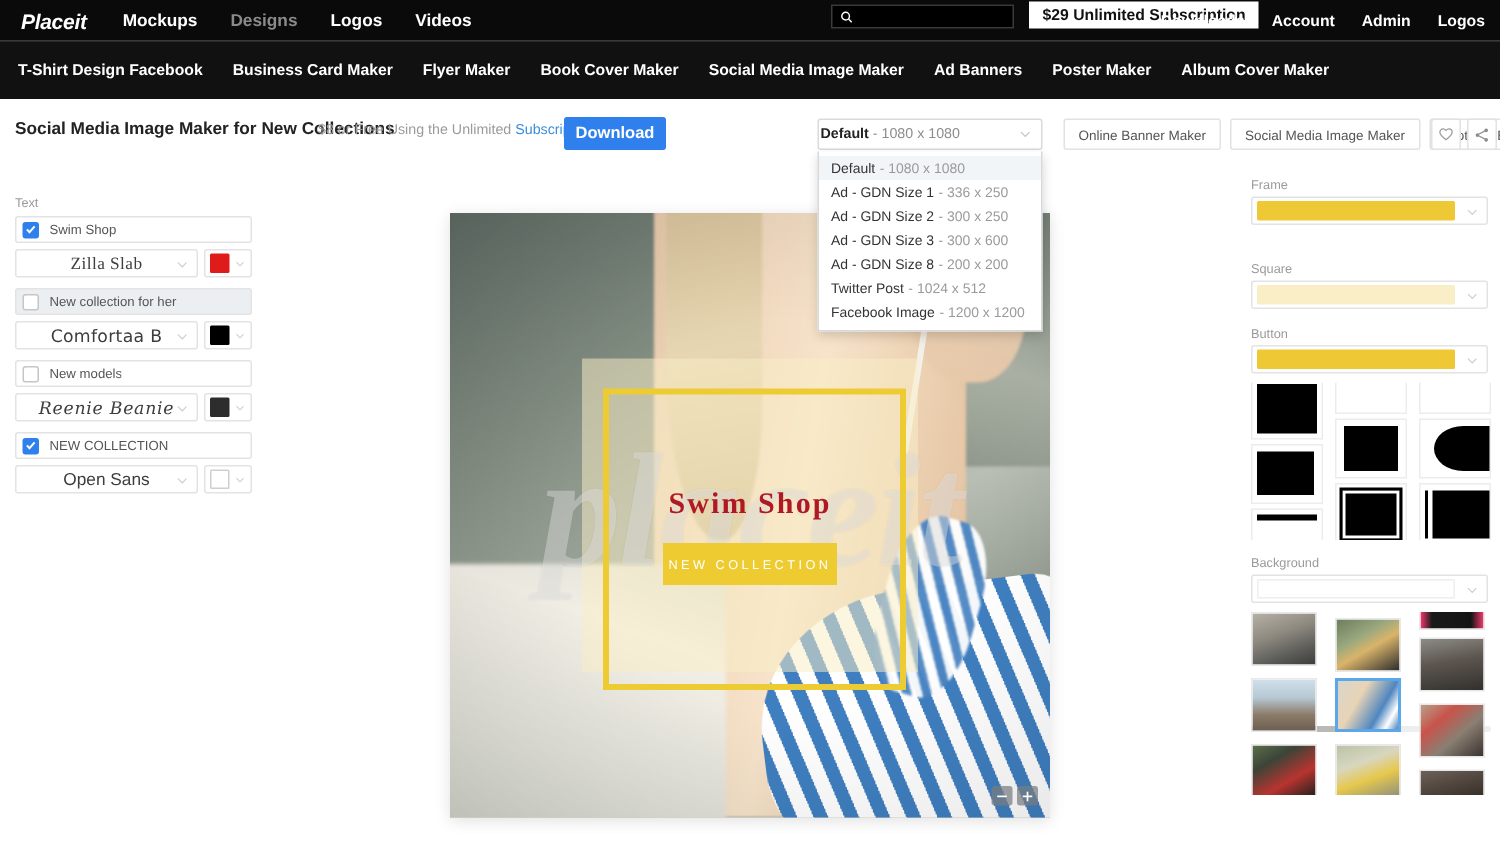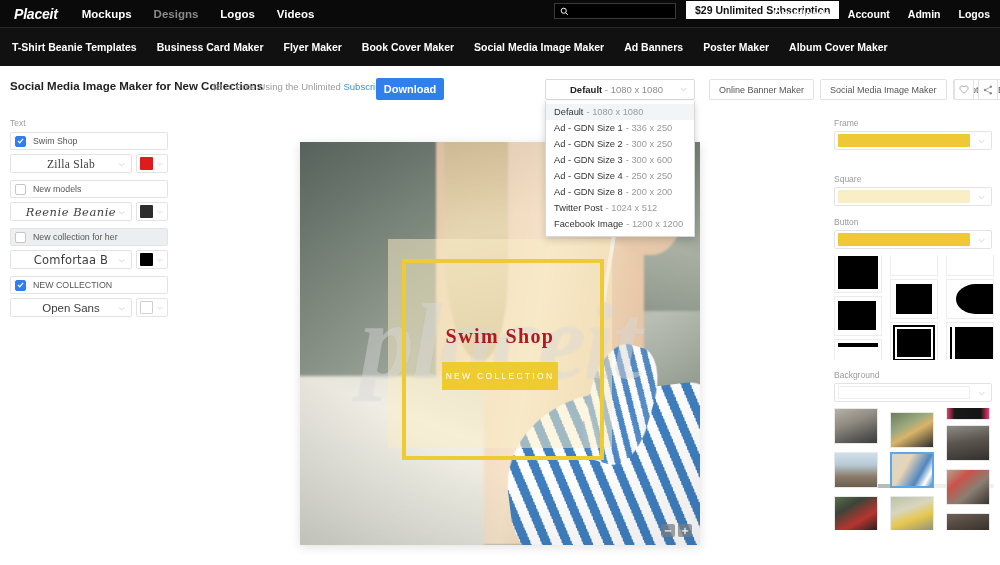--- a/index.html
+++ b/index.html
@@ -58,21 +58,21 @@
   .dl-btn {
     position: absolute; left: 376px; top: 78px; width: 68px; height: 22px;
     background: #2f80ed; color: #fff; font-size: 11px; font-weight: bold;
     display: flex; align-items: center; justify-content: center; cursor: pointer; border-radius: 2px;
   }
 
   
   .size-select {
     position: absolute; left: 545px; top: 79px; width: 150px; height: 21px;
     border: 1px solid #dadada; background: #fff; border-radius: 2px;
-    display: flex; align-items: center; padding-left: 24px; cursor: pointer; z-index: 40;
+    display: flex; align-items: center; padding-left: 1px; cursor: pointer; z-index: 40;
   }
   .size-select .lbl { font-size: 9.5px; color: #333; }
   .size-select .lbl b { font-weight: bold; color: #222; }
   .size-select .lbl span { color: #8d8d8d; }
   .caret { position: absolute; right: 7px; top: 7px; width: 7px; height: 5px; }
 
   .size-menu {
     position: absolute; left: 545px; top: 101px; width: 150px;
     background: #fff; border: 1px solid #d8d8d8; border-top: none;
     box-shadow: 0 3px 7px rgba(0,0,0,.16); z-index: 60; padding: 3px 0 4px 0;
@@ -87,21 +87,21 @@
     font-size: 9px; color: #555; display: flex; align-items: center; padding: 0 9px; cursor: pointer; white-space: nowrap;
   }
   .icon-btn {
     position: absolute; top: 79px; width: 20px; height: 21px; border: 1px solid #e2e2e2;
     border-radius: 2px; background: #fff; display: flex; align-items: center; justify-content: center; cursor: pointer;
   }
   #fav-btn { left: 954px; } #share-btn { left: 978px; }
 
   
   .left-panel { position: absolute; left: 0; top: 118px; width: 178px; }
-  .panel-label { font-size: 8.5px; color: #9a9a9a; margin: 0 0 4px 10px; }
+  .panel-label { font-size: 8.5px; color: #9a9a9a; margin: 12px 0 4px 10px; }
   .text-group { margin: 0 0 7px 10px; position: relative; }
   .row1 { display: flex; align-items: center; height: 18px; border: 1px solid #e3e3e3; border-radius: 2px; background: #fff; width: 158px; }
   .row1.greyed { background: #eceff1; }
   .chk {
     width: 11px; height: 11px; margin-left: 4px; border: 1px solid #c6c6c6; border-radius: 2px;
     background: #fff; display: flex; align-items: center; justify-content: center; cursor: pointer; flex: 0 0 auto;
   }
   .chk.on { background: #2f80ed; border-color: #2f80ed; }
   .chk svg { display: block; }
   .txtval { font-size: 8.8px; color: #555; margin-left: 7px; white-space: nowrap; overflow: hidden; }
@@ -240,21 +240,21 @@
 
     <div class="right-links">
       <span class="nav-link">Downloads</span>
       <span class="nav-link">Account</span>
       <span class="nav-link">Admin</span>
       <span class="nav-link">Logos</span>
     </div>
   </div>
 
   <div class="subnav">
-    <span class="subnav-item">T-Shirt Beanie Templates</span>
+    <span class="subnav-item">T-Shirt Design Facebook</span>
     <span class="subnav-item">Business Card Maker</span>
     <span class="subnav-item">Flyer Maker</span>
     <span class="subnav-item">Book Cover Maker</span>
     <span class="subnav-item">Social Media Image Maker</span>
     <span class="subnav-item">Ad Banners</span>
     <span class="subnav-item">Poster Maker</span>
     <span class="subnav-item">Album Cover Maker</span>
   </div>
 
   <div class="titlebar">
@@ -280,24 +280,20 @@
         <span>Ad - GDN Size 1</span>
         <span class="dim">- 336 x 250</span>
       </div>
     <div class="size-opt">
         <span>Ad - GDN Size 2</span>
         <span class="dim">- 300 x 250</span>
       </div>
     <div class="size-opt">
         <span>Ad - GDN Size 3</span>
         <span class="dim">- 300 x 600</span>
-      </div>
-    <div class="size-opt">
-        <span>Ad - GDN Size 4</span>
-        <span class="dim">- 250 x 250</span>
       </div>
     <div class="size-opt">
         <span>Ad - GDN Size 8</span>
         <span class="dim">- 200 x 200</span>
       </div>
     <div class="size-opt">
         <span>Twitter Post</span>
         <span class="dim">- 1024 x 512</span>
       </div>
     <div class="size-opt">
@@ -349,54 +345,54 @@
         <div class="color-sel">
           <span class="swatch" style="background:#e01b1b"></span>
           <svg class="caret2" width="6" height="4" viewBox="0 0 10 6">
               <path d="M1 1l4 4 4-4" fill="none" stroke="#cdcdcd" stroke-width="1.2"></path>
             </svg>
         </div>
       </div>
     </div>
 
     <div class="text-group">
+      <div class="row1 greyed">
+        <div class="chk"></div>
+        <div class="txtval">New collection for her</div>
+      </div>
+      <div class="row2">
+        <div class="font-sel">
+          <span class="fname f-comfort">Comfortaa B</span>
+          <svg class="caret2" width="7" height="5" viewBox="0 0 10 6">
+              <path d="M1 1l4 4 4-4" fill="none" stroke="#cdcdcd" stroke-width="1.2"></path>
+            </svg>
+        </div>
+        <div class="color-sel">
+          <span class="swatch" style="background:#000000"></span>
+          <svg class="caret2" width="6" height="4" viewBox="0 0 10 6">
+              <path d="M1 1l4 4 4-4" fill="none" stroke="#cdcdcd" stroke-width="1.2"></path>
+            </svg>
+        </div>
+      </div>
+    </div>
+
+    <div class="text-group">
       <div class="row1">
         <div class="chk"></div>
         <div class="txtval">New models</div>
       </div>
       <div class="row2">
         <div class="font-sel">
           <span class="fname f-reenie">Reenie Beanie</span>
           <svg class="caret2" width="7" height="5" viewBox="0 0 10 6">
               <path d="M1 1l4 4 4-4" fill="none" stroke="#cdcdcd" stroke-width="1.2"></path>
             </svg>
         </div>
         <div class="color-sel">
           <span class="swatch" style="background:#2d2d2d"></span>
-          <svg class="caret2" width="6" height="4" viewBox="0 0 10 6">
-              <path d="M1 1l4 4 4-4" fill="none" stroke="#cdcdcd" stroke-width="1.2"></path>
-            </svg>
-        </div>
-      </div>
-    </div>
-
-    <div class="text-group">
-      <div class="row1 greyed">
-        <div class="chk"></div>
-        <div class="txtval">New collection for her</div>
-      </div>
-      <div class="row2">
-        <div class="font-sel">
-          <span class="fname f-comfort">Comfortaa B</span>
-          <svg class="caret2" width="7" height="5" viewBox="0 0 10 6">
-              <path d="M1 1l4 4 4-4" fill="none" stroke="#cdcdcd" stroke-width="1.2"></path>
-            </svg>
-        </div>
-        <div class="color-sel">
-          <span class="swatch" style="background:#000000"></span>
           <svg class="caret2" width="6" height="4" viewBox="0 0 10 6">
               <path d="M1 1l4 4 4-4" fill="none" stroke="#cdcdcd" stroke-width="1.2"></path>
             </svg>
         </div>
       </div>
     </div>
 
     <div class="text-group">
       <div class="row1">
         <div class="chk on">

